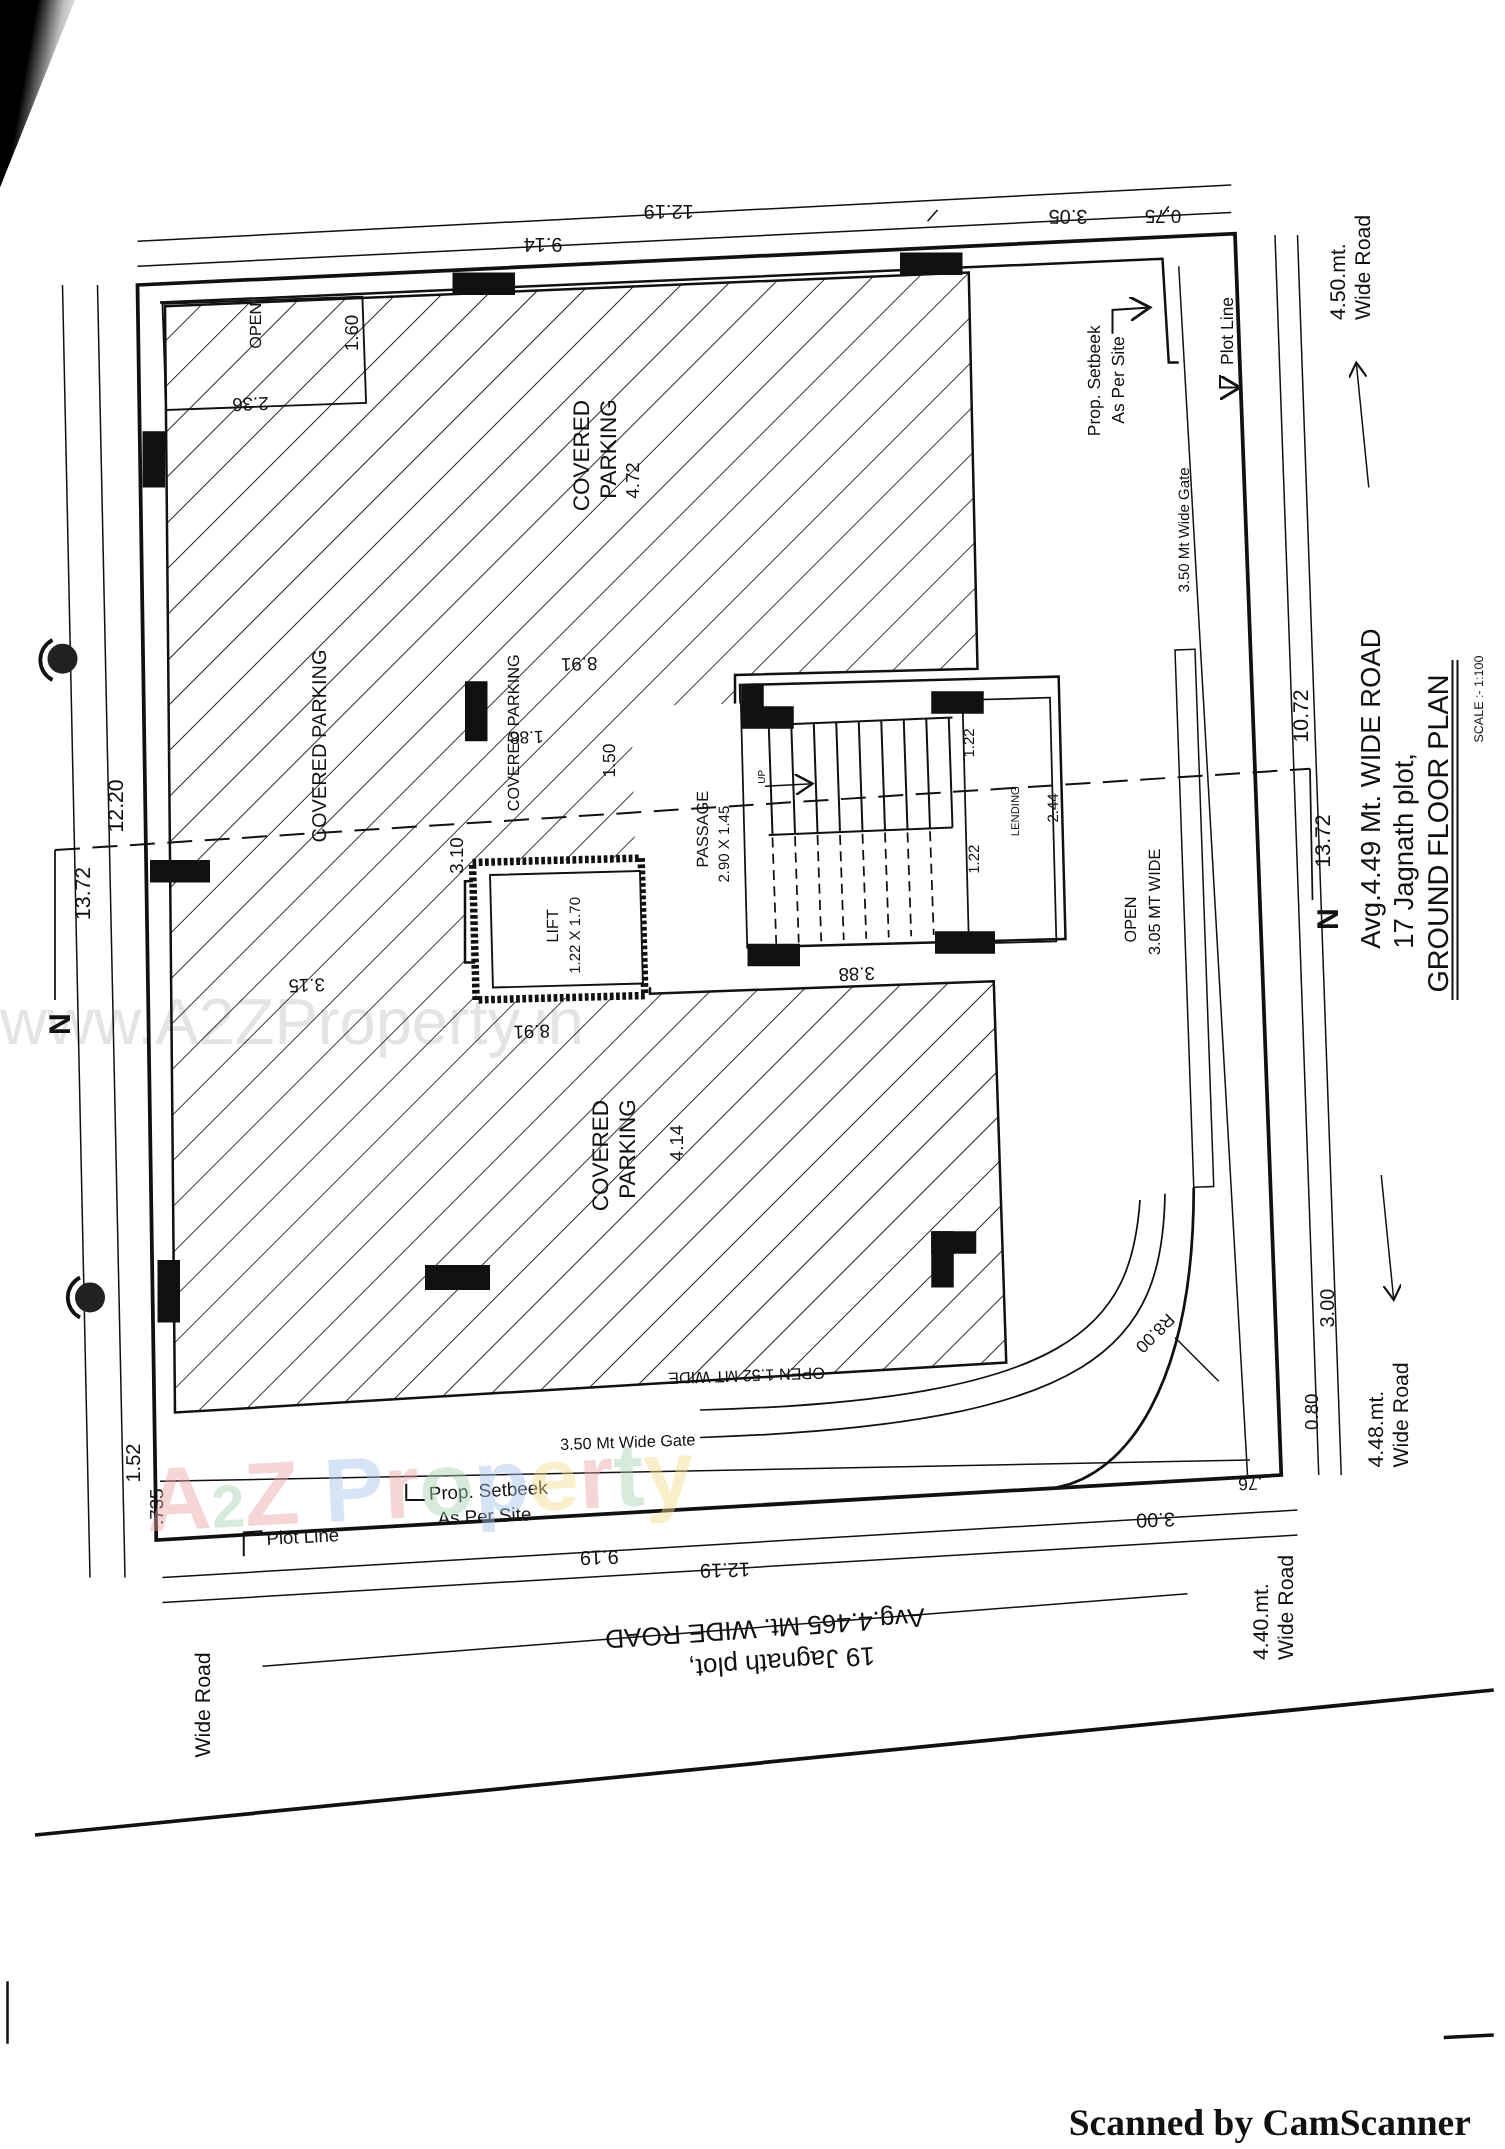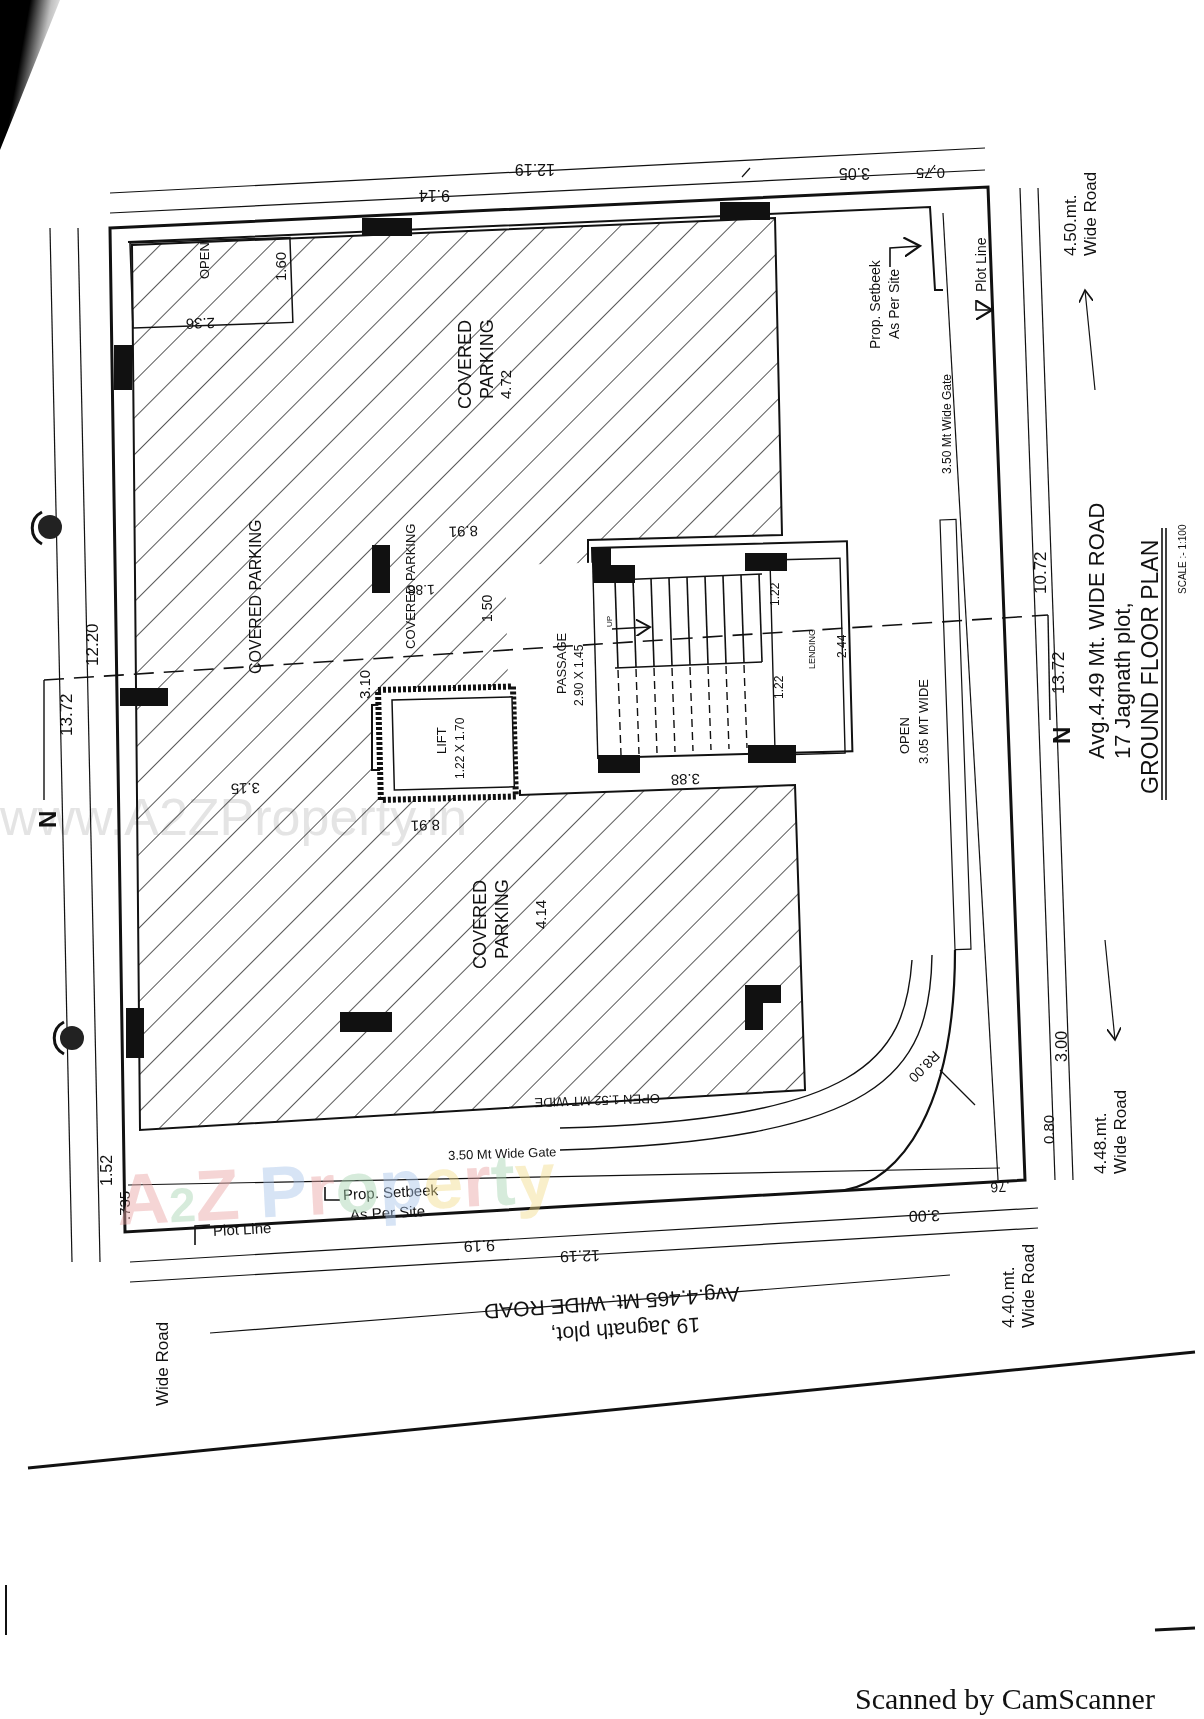--- a/index.html
+++ b/index.html
@@ -1,20 +1,20 @@
 <!DOCTYPE html>
 <html><head>
 <meta charset="utf-8">
 <style>
   html, body { margin:0; padding:0; background:#ffffff; }
   body { width:1204px; height:1719px; position:relative; overflow:hidden;
          font-family:"Liberation Sans", sans-serif; color:#111; }
   #plan { position:absolute; left:0; top:0; width:1204px; height:1719px; }
   .scan-footer { position:absolute; left:855px; top:1682px; font-family:"Liberation Serif", serif;
-                 font-size:30px; color:#111; white-space:nowrap; }
+                 font-size:30px; color:#111; white-space:nowrap;font-weight:bold; }
   .corner-shadow { position:absolute; left:0; top:0; width:60px; height:150px;
                    background:linear-gradient(100deg,#000 0%,#000 35%,rgba(0,0,0,0.25) 60%,rgba(255,255,255,0) 80%);
                    clip-path:polygon(0 0,100% 0,0 100%); }
   svg text { font-family:"Liberation Sans", sans-serif; fill:#111; }
   .wm-site { font-family:"Liberation Sans", sans-serif; }
 </style>
 </head>
 <body>
 
 <div class="corner-shadow"></div>

